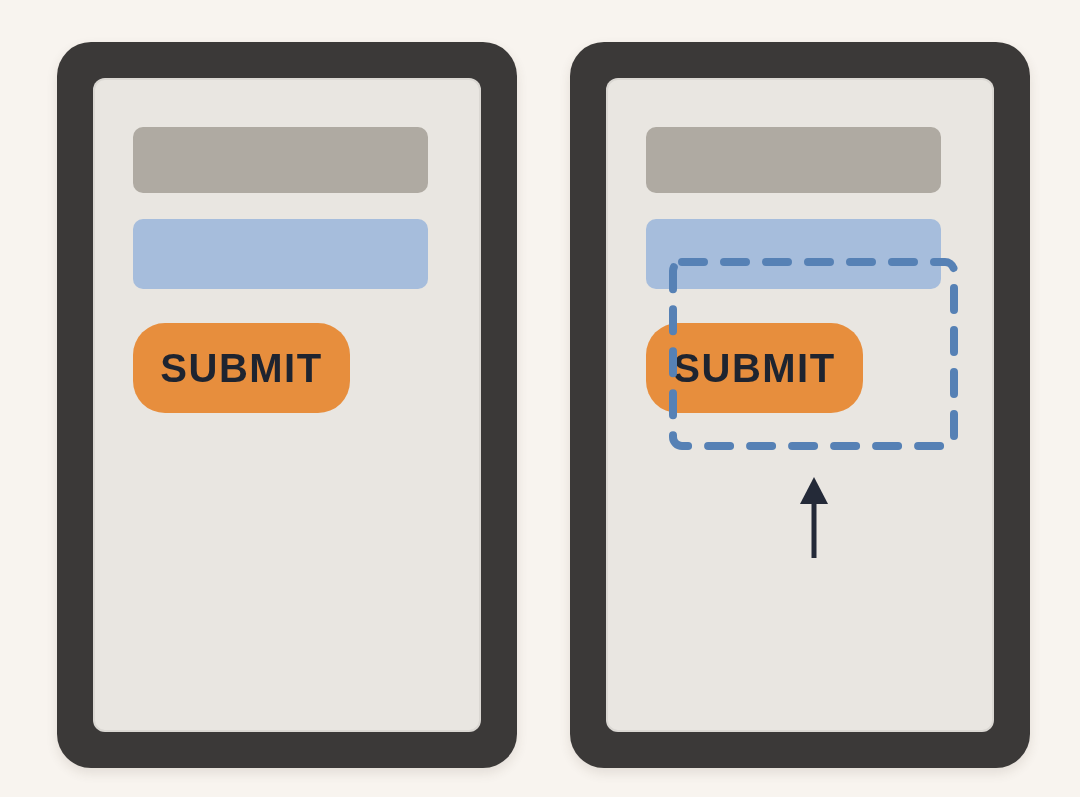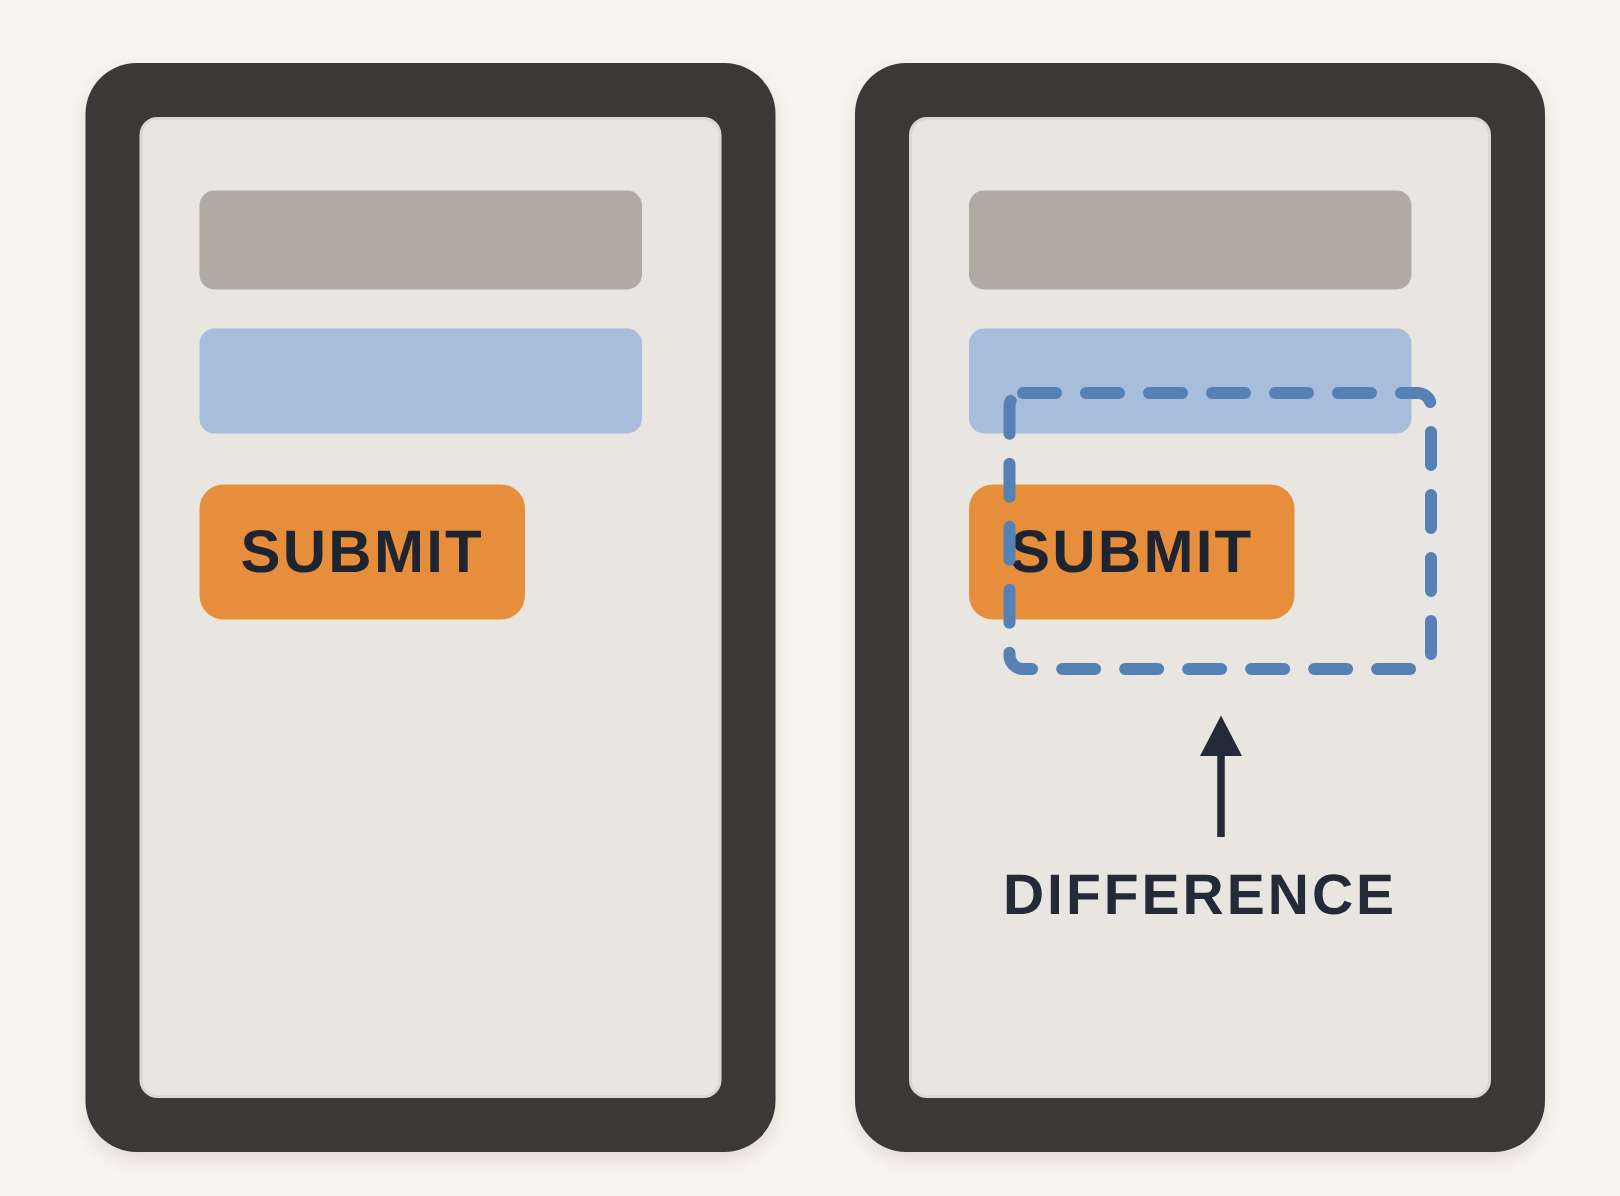--- a/index.html
+++ b/index.html
@@ -54,21 +54,21 @@
   .bar.blue{
     top:141px;height:70px;
     background:var(--skeleton-blue);
   }
   .submit-btn{
     position:absolute;
     left:40px;top:245px;
     width:217px;height:90px;
     background:var(--accent-orange);
     border:none;
-    border-radius:16px;
+    border-radius:32px;
     display:flex;align-items:center;justify-content:center;
     font-family:"Liberation Sans", sans-serif;
     font-size:40px;font-weight:700;
     letter-spacing:1.5px;
     color:var(--button-text);
     cursor:pointer;
     padding:16px;
   }
   .overlay-svg{
     position:absolute;
@@ -113,18 +113,17 @@
 
       <svg class="overlay-svg" viewBox="0 0 388 654">
         <rect x="67" y="184" width="281" height="184" rx="9" fill="none" stroke="var(--diff-outline-blue)" stroke-width="8" stroke-dasharray="22 20" stroke-linecap="round"></rect>
         <g>
           <line x1="208" y1="480" x2="208" y2="420" stroke="var(--ink)" stroke-width="5"></line>
           <path d="M208 399 L194 426 L222 426 Z" fill="var(--ink)"></path>
         </g>
       </svg>
 
       <div class="diff-label">
-        <div>DIFFERENCE</div>
       </div>
     </div>
   </div>
 
 </div>
 
 </body></html>

